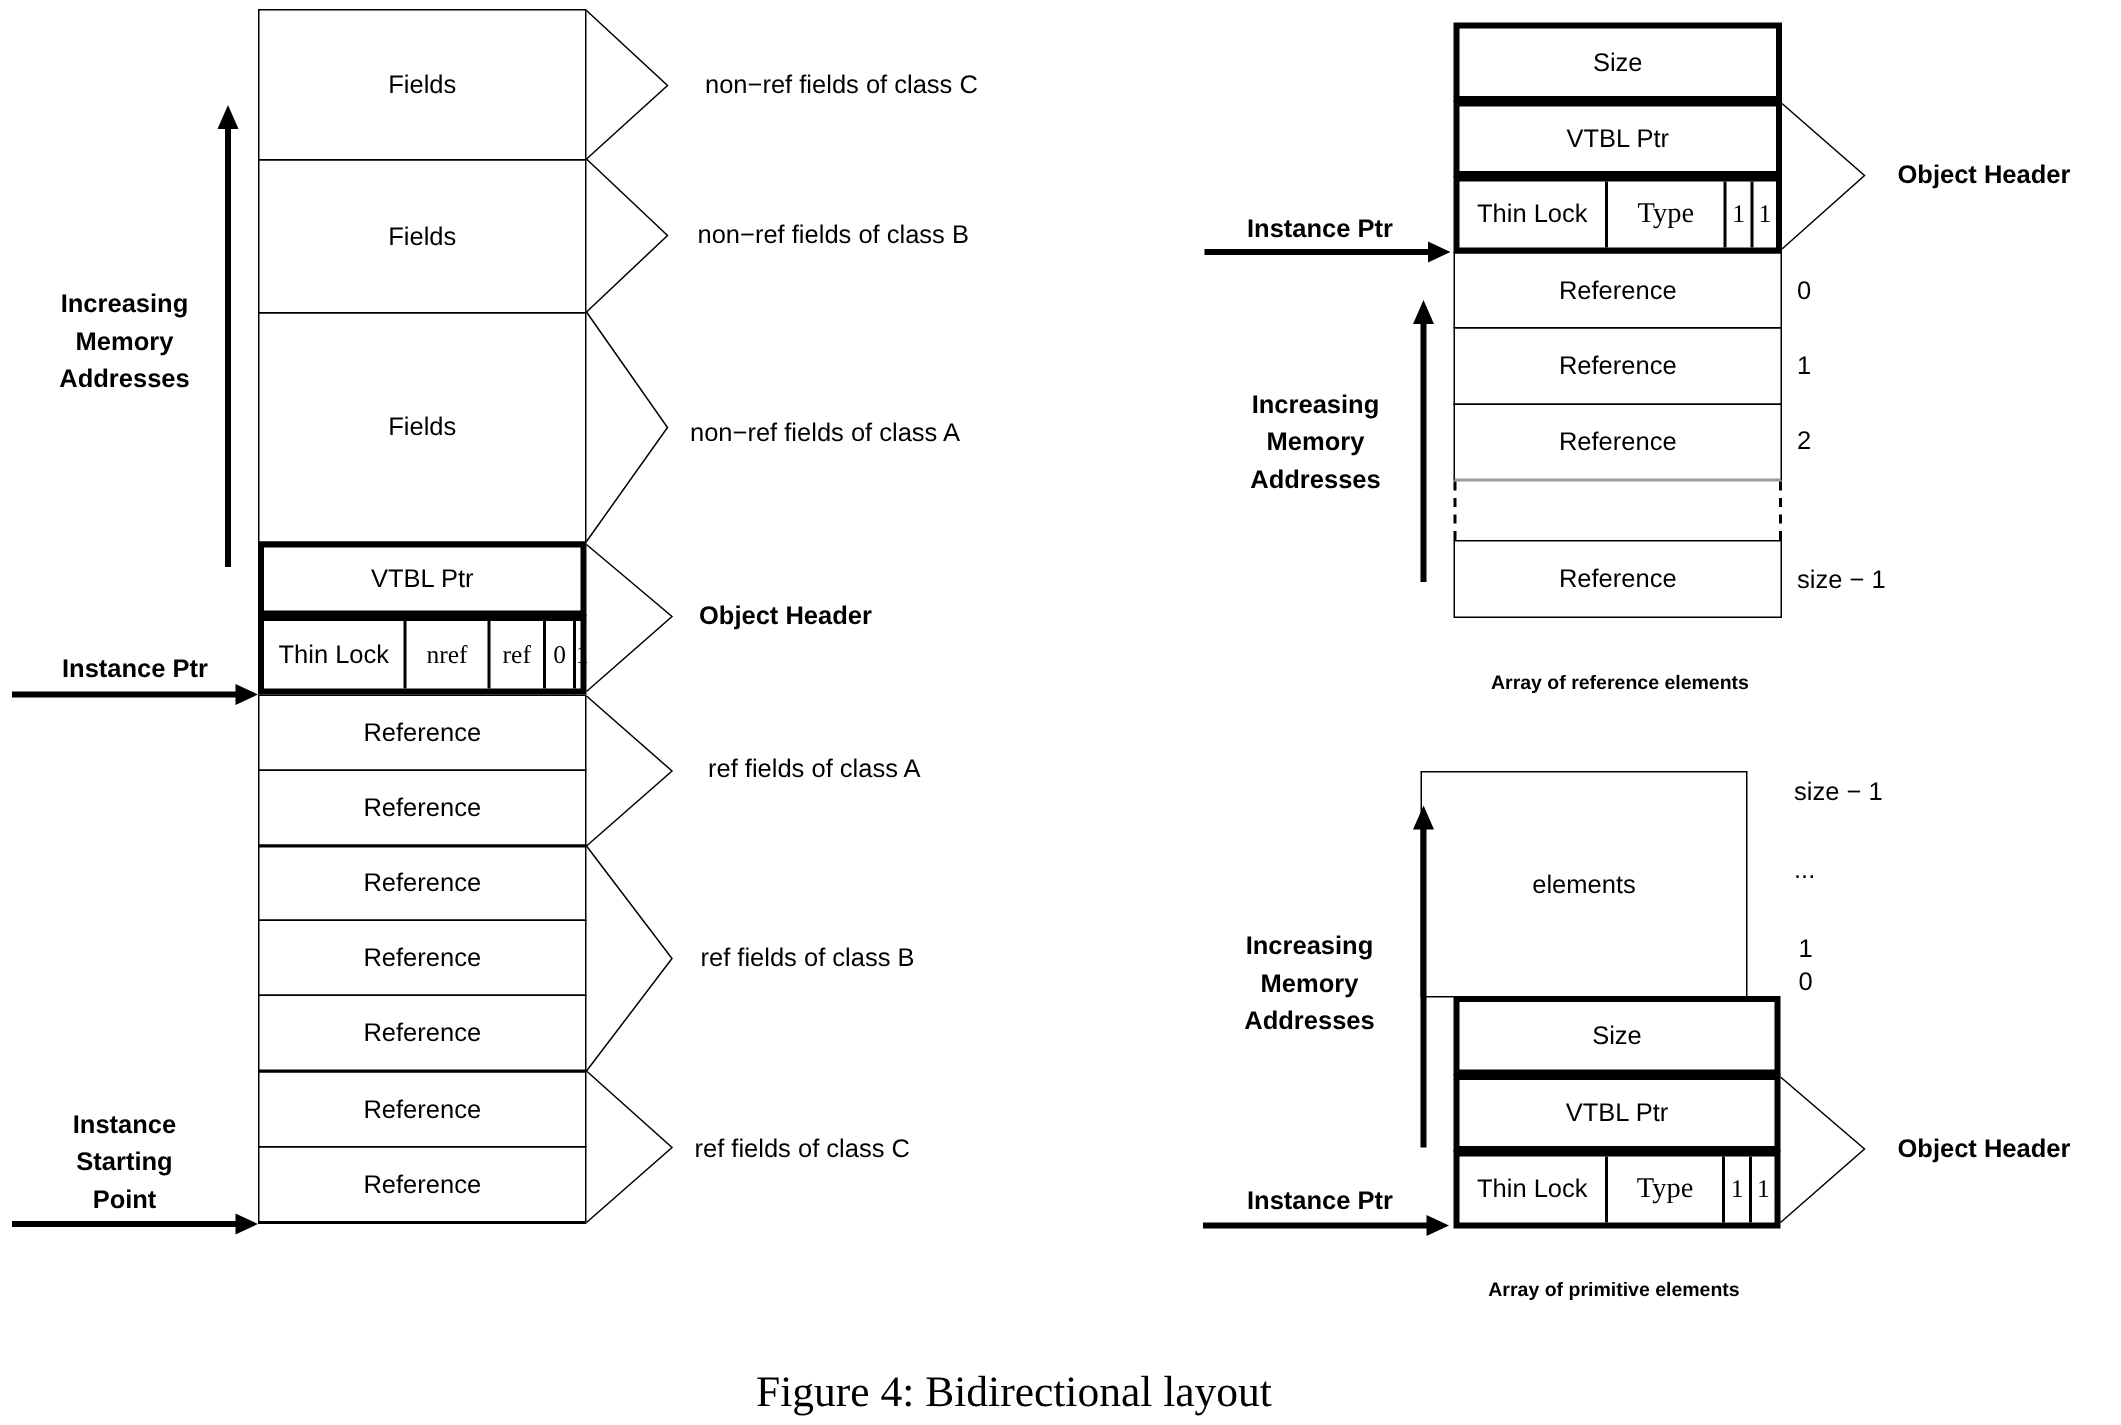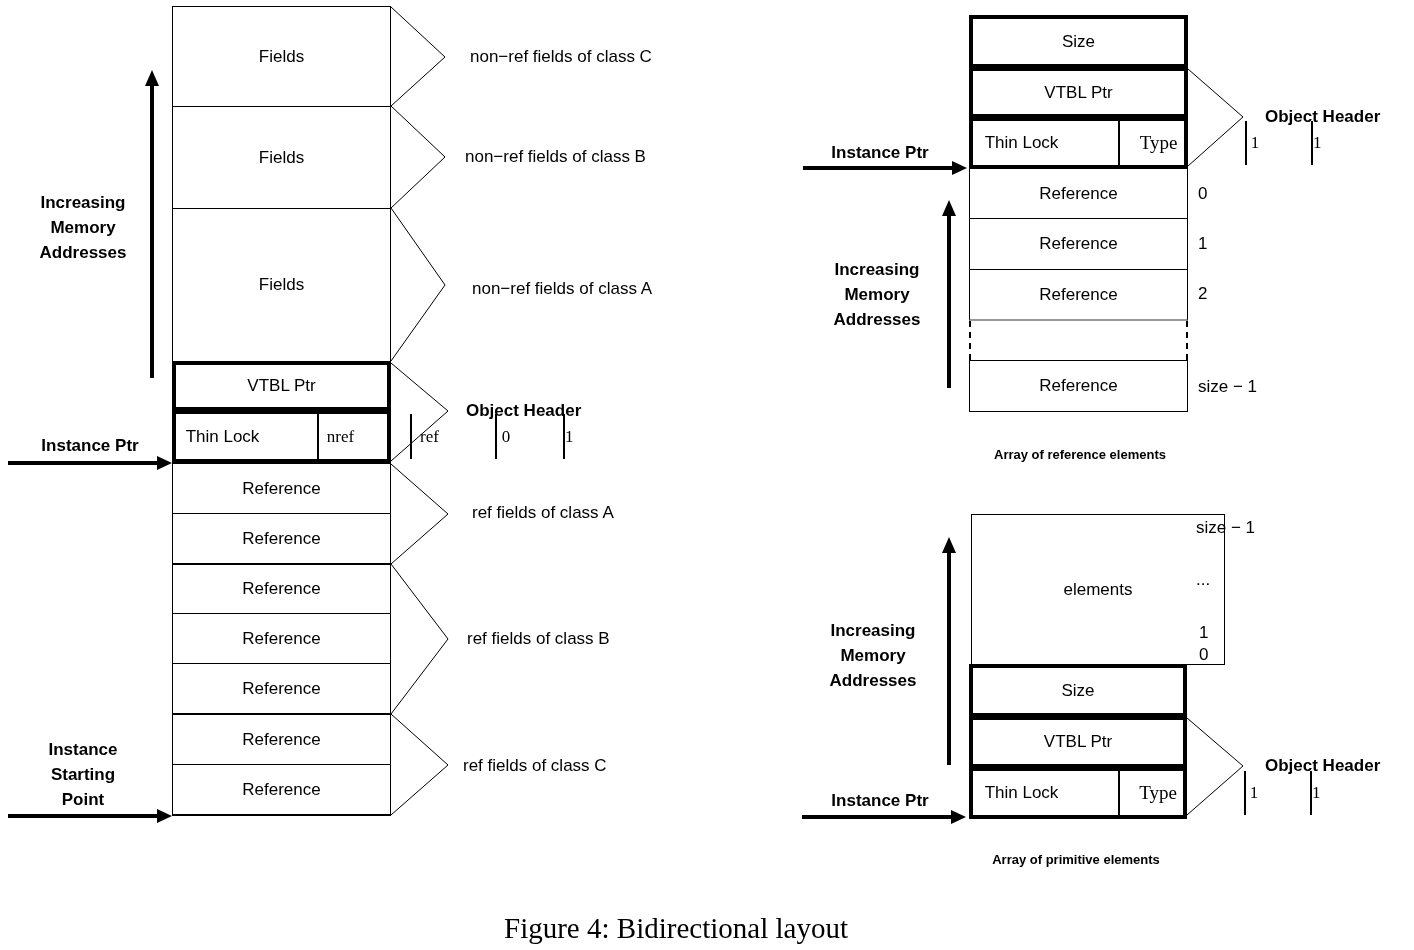--- a/index.html
+++ b/index.html
@@ -9,21 +9,21 @@
   }
   svg.overlay{position:absolute;left:0;top:0;pointer-events:none;}
   .box{
     position:absolute;box-sizing:border-box;border:1px solid #000;
     display:flex;align-items:center;justify-content:center;
     font-size:17px;background:transparent;
   }
   .thick{border-width:4px;}
   .cells{justify-content:flex-start;padding:0;}
   .cell{height:100%;display:flex;align-items:center;justify-content:center;flex-shrink:0;box-sizing:border-box;}
-  .divl{border-left:2px solid #000;margin-left:48px;}
+  .divl{border-left:2px solid #000;}
   .serif{font-family:"Liberation Serif",serif;}
   .lbl{position:absolute;font-weight:bold;font-size:17px;line-height:25px;text-align:center;}
   .ml{white-space:pre-line;}
   .ann{position:absolute;font-size:17px;transform:translateY(-50%);white-space:nowrap;}
   .annb{font-weight:bold;}
   .idx{position:absolute;font-size:17px;transform:translateY(-50%);white-space:nowrap;}
   .cap{position:absolute;font-weight:bold;font-size:13px;text-align:center;}
   .dashgap{position:absolute;box-sizing:border-box;border-left:2px dashed #000;border-right:2px dashed #000;}
   .grayline{border-bottom:2px solid #999;}
   .figcap{position:absolute;font-family:"Liberation Serif",serif;font-size:29px;text-align:center;}
@@ -100,21 +100,21 @@
   <div class="box" style="left:172px;top:208px;width:219px;height:154px">
     <span>Fields</span>
   </div>
 
   <div class="box thick" style="left:172px;top:361px;width:219px;height:50px">
     <span>VTBL Ptr</span>
   </div>
 
   <div class="box thick cells" style="left:172px;top:410px;width:219px;height:53px">
     <div class="cell" style="width:93px">Thin Lock</div>
-    <div class="cell serif divl" style="width:45px">nref</div>
+    <div class="cell serif divl" style="width:56px">nref</div>
     <div class="cell serif divl" style="width:37px">ref</div>
     <div class="cell serif divl" style="width:20px">0</div>
     <div class="cell serif divl" style="flex:1 0 auto">1</div>
   </div>
 
   <div class="box" style="left:172px;top:463px;width:219px;height:51px">
       <span>Reference</span>
     </div>
   <div class="box" style="left:172px;top:513px;width:219px;height:51px">
       <span>Reference</span>
@@ -130,21 +130,21 @@
     </div>
   <div class="box" style="left:172px;top:713px;width:219px;height:52px;border-top-width:2px">
       <span>Reference</span>
     </div>
   <div class="box" style="left:172px;top:764px;width:219px;height:52px;border-bottom-width:2px">
       <span>Reference</span>
     </div>
 
   <div class="ann" style="left:470px;top:57px">non−ref fields of class C</div>
   <div class="ann" style="left:465px;top:157px">non−ref fields of class B</div>
-  <div class="ann" style="left:472px;top:289px">non−ref fields of class A</div>
+  <div class="ann" style="left:460px;top:289px">non−ref fields of class A</div>
   <div class="ann annb" style="left:466px;top:411px">Object Header</div>
   <div class="ann" style="left:472px;top:513px">ref fields of class A</div>
   <div class="ann" style="left:467px;top:639px">ref fields of class B</div>
   <div class="ann" style="left:463px;top:766px">ref fields of class C</div>
 
 
   <div class="lbl ml" style="left:817px;top:257px;width:120px;">Increasing
 Memory
 Addresses</div>
   <div class="lbl" style="left:815px;top:140px;width:130px;">Instance Ptr</div>
@@ -182,21 +182,21 @@
   <div class="idx" style="left:1198px;top:387px">size − 1</div>
 
   <div class="ann annb" style="left:1265px;top:117px">Object Header</div>
   <div class="cap" style="left:945px;top:447px;width:270px">Array of reference elements</div>
 
   <div class="lbl ml" style="left:813px;top:618px;width:120px;">Increasing
 Memory
 Addresses</div>
   <div class="lbl" style="left:815px;top:788px;width:130px;">Instance Ptr</div>
 
-  <div class="box" style="left:971px;top:514px;width:254px;height:151px">
+  <div class="box" style="left:947px;top:514px;width:218px;height:151px">
     <span>elements</span>
   </div>
   <div class="box thick" style="left:969px;top:664px;width:218px;height:53px">
     <span>Size</span>
   </div>
   <div class="box thick" style="left:969px;top:716px;width:218px;height:52px">
     <span>VTBL Ptr</span>
   </div>
   <div class="box thick cells" style="left:969px;top:767px;width:218px;height:52px">
     <div class="cell" style="width:97px">Thin Lock</div>

